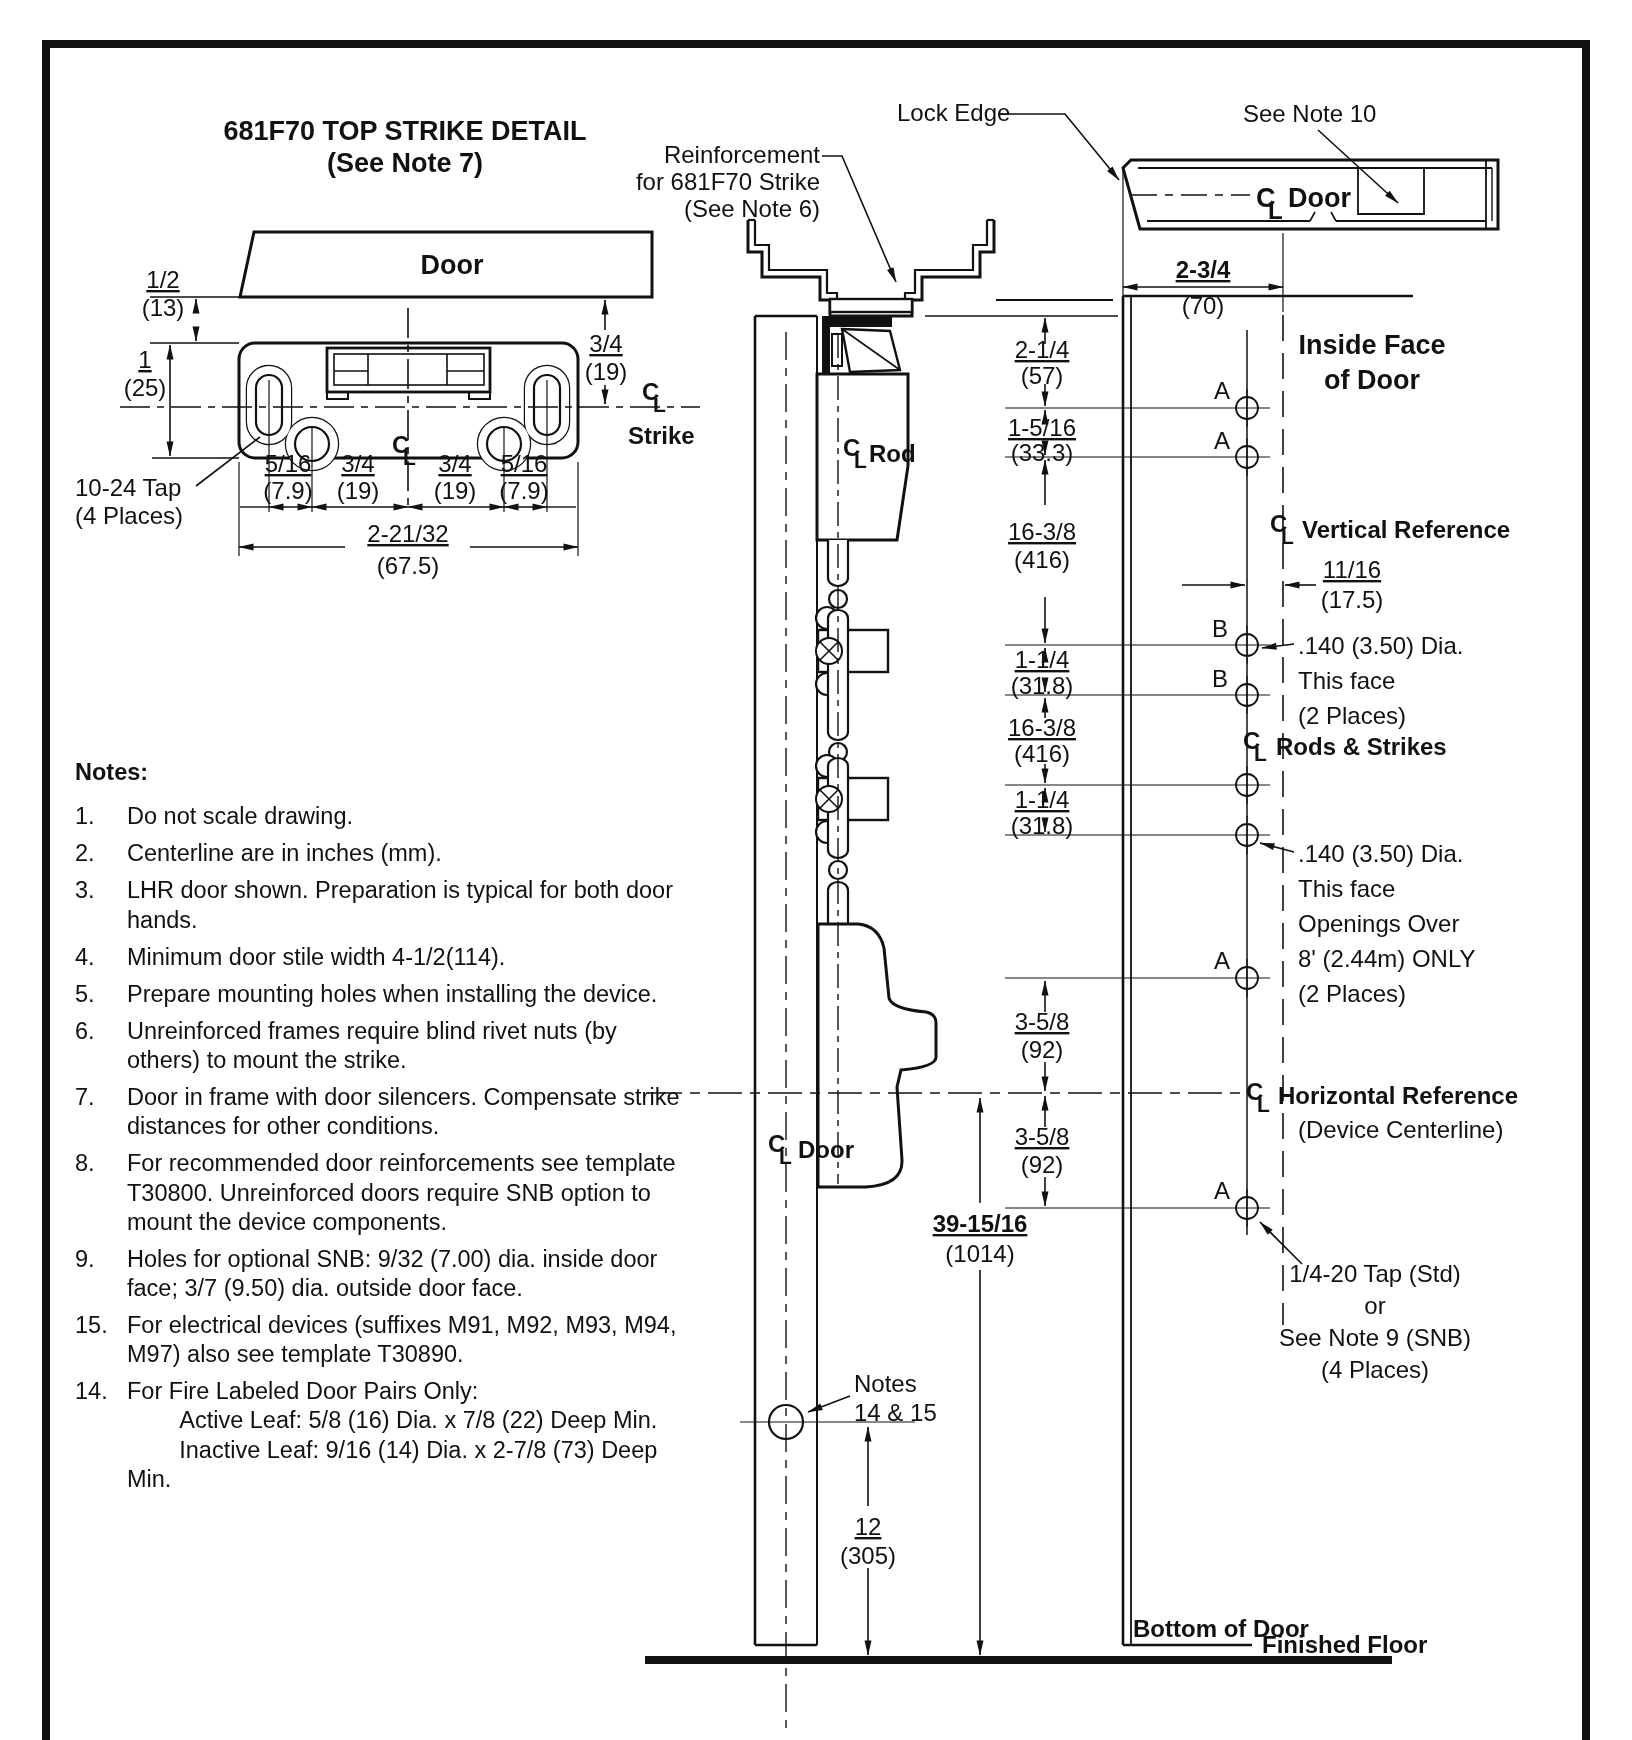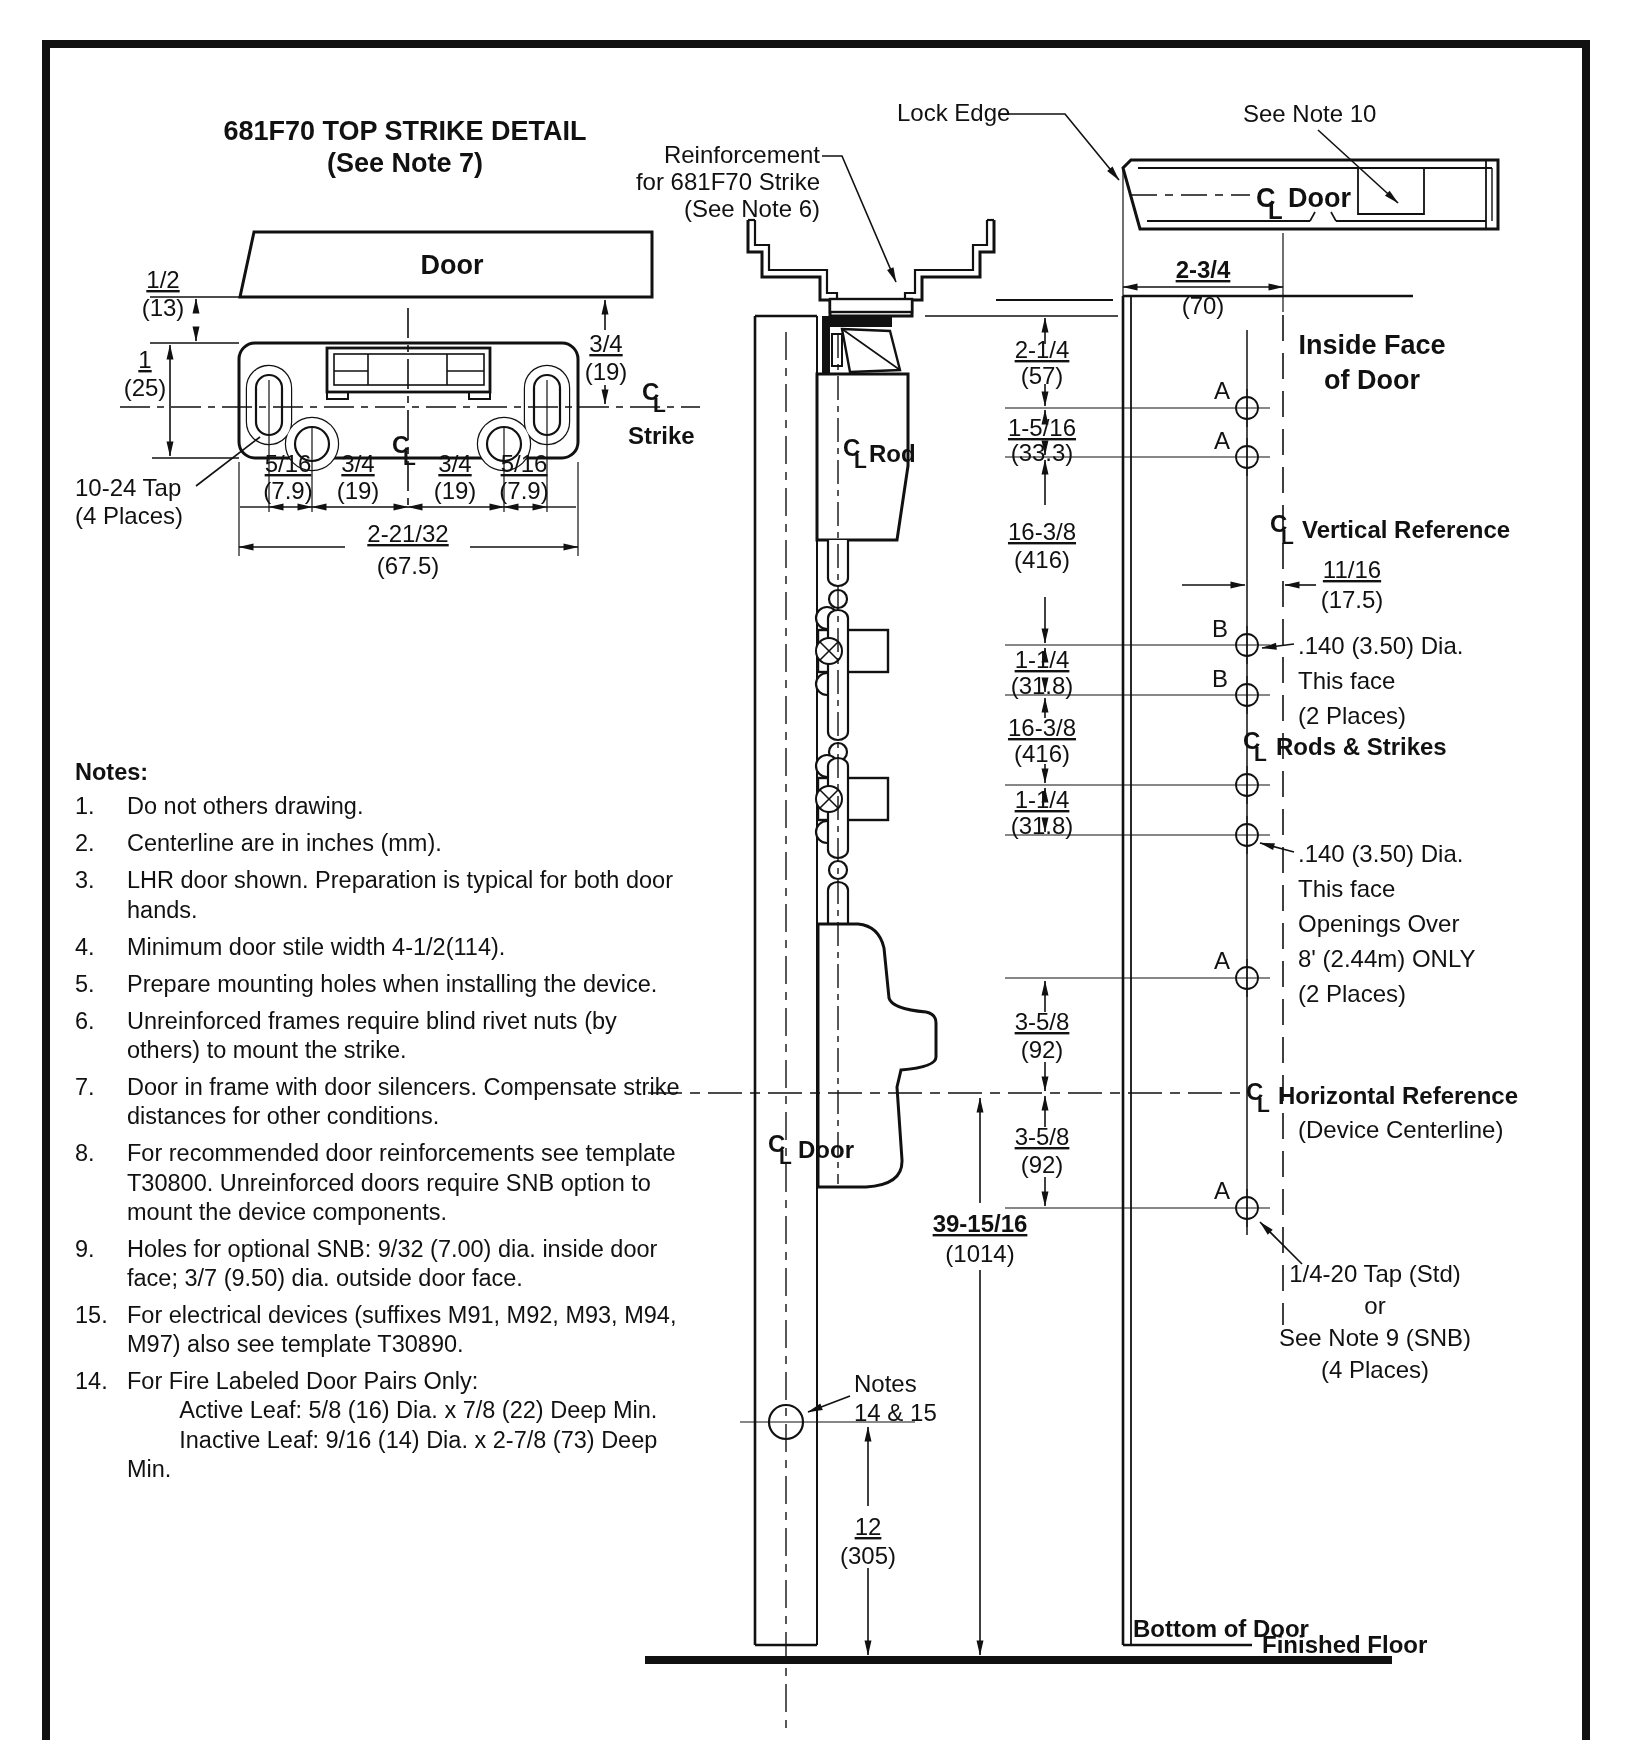--- a/index.html
+++ b/index.html
@@ -7,21 +7,21 @@
           font-family:"Liberation Sans", sans-serif;padding-left:18px;}
   svg{position:absolute;left:0;top:0;}
   svg text{font-family:"Liberation Sans", sans-serif;font-size:24px;fill:#111;}
   .b{font-weight:bold;}
   .u{text-decoration:underline;}
   .am{text-anchor:middle;}
   .ae{text-anchor:end;}
   .s27{font-size:27px;}
   .s21{font-size:21px;}
   .notes{position:absolute;left:75px;top:758px;width:606px;color:#111;font-size:23.5px;line-height:1.24;}
-  .notes .heading{font-weight:bold;margin-bottom:5px;}
+  .notes .heading{font-weight:bold;margin-bottom:15px;}
   .note{display:flex;margin-bottom:8px;}
   .note .num{flex:0 0 52px;}
   .note .txt{flex:1;white-space:pre-wrap;}
 </style>
 </head>
 <body>
 
 <div class="canvas">
 
 <svg width="1632" height="1740" viewBox="0 0 1632 1740">
@@ -413,21 +413,21 @@
 
     <text class="b" x="1133" y="1637">Bottom of Door</text>
     <text class="b" x="1262" y="1653">Finished Floor</text>
   </g>
 </svg>
 
 <div class="notes">
   <div class="heading">Notes:</div>
   <div class="note">
         <span class="num">1.</span>
-        <span class="txt">Do not others drawing.</span>
+        <span class="txt">Do not scale drawing.</span>
       </div>
   <div class="note">
         <span class="num">2.</span>
         <span class="txt">Centerline are in inches (mm).</span>
       </div>
   <div class="note">
         <span class="num">3.</span>
         <span class="txt">LHR door shown. Preparation is typical for both door
 hands.</span>
       </div>

